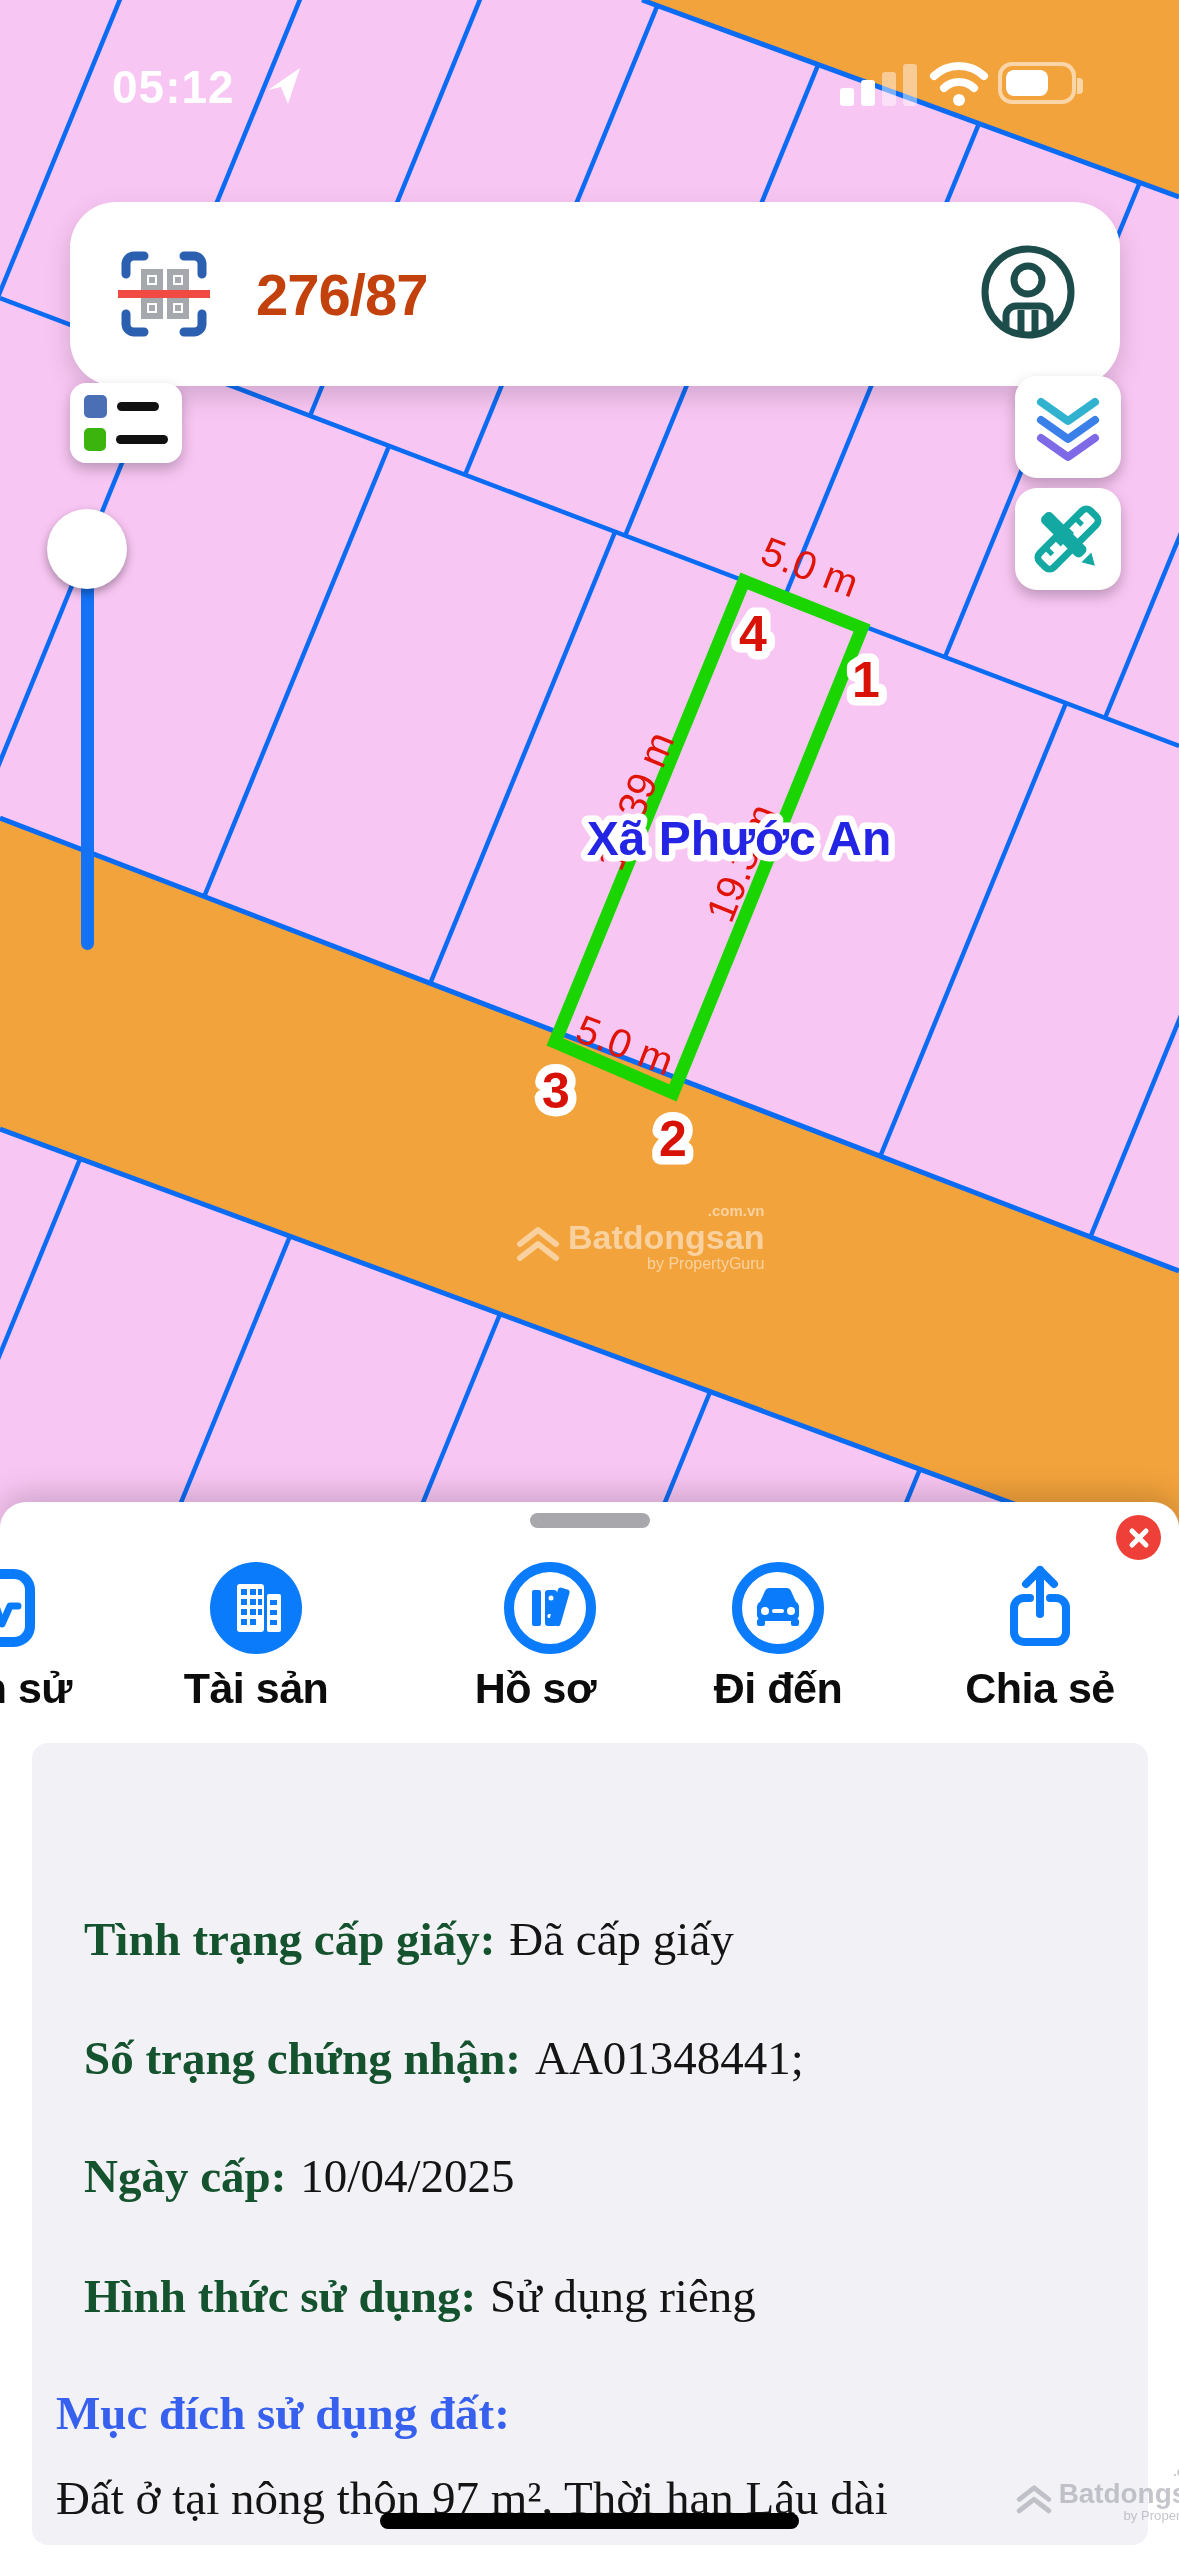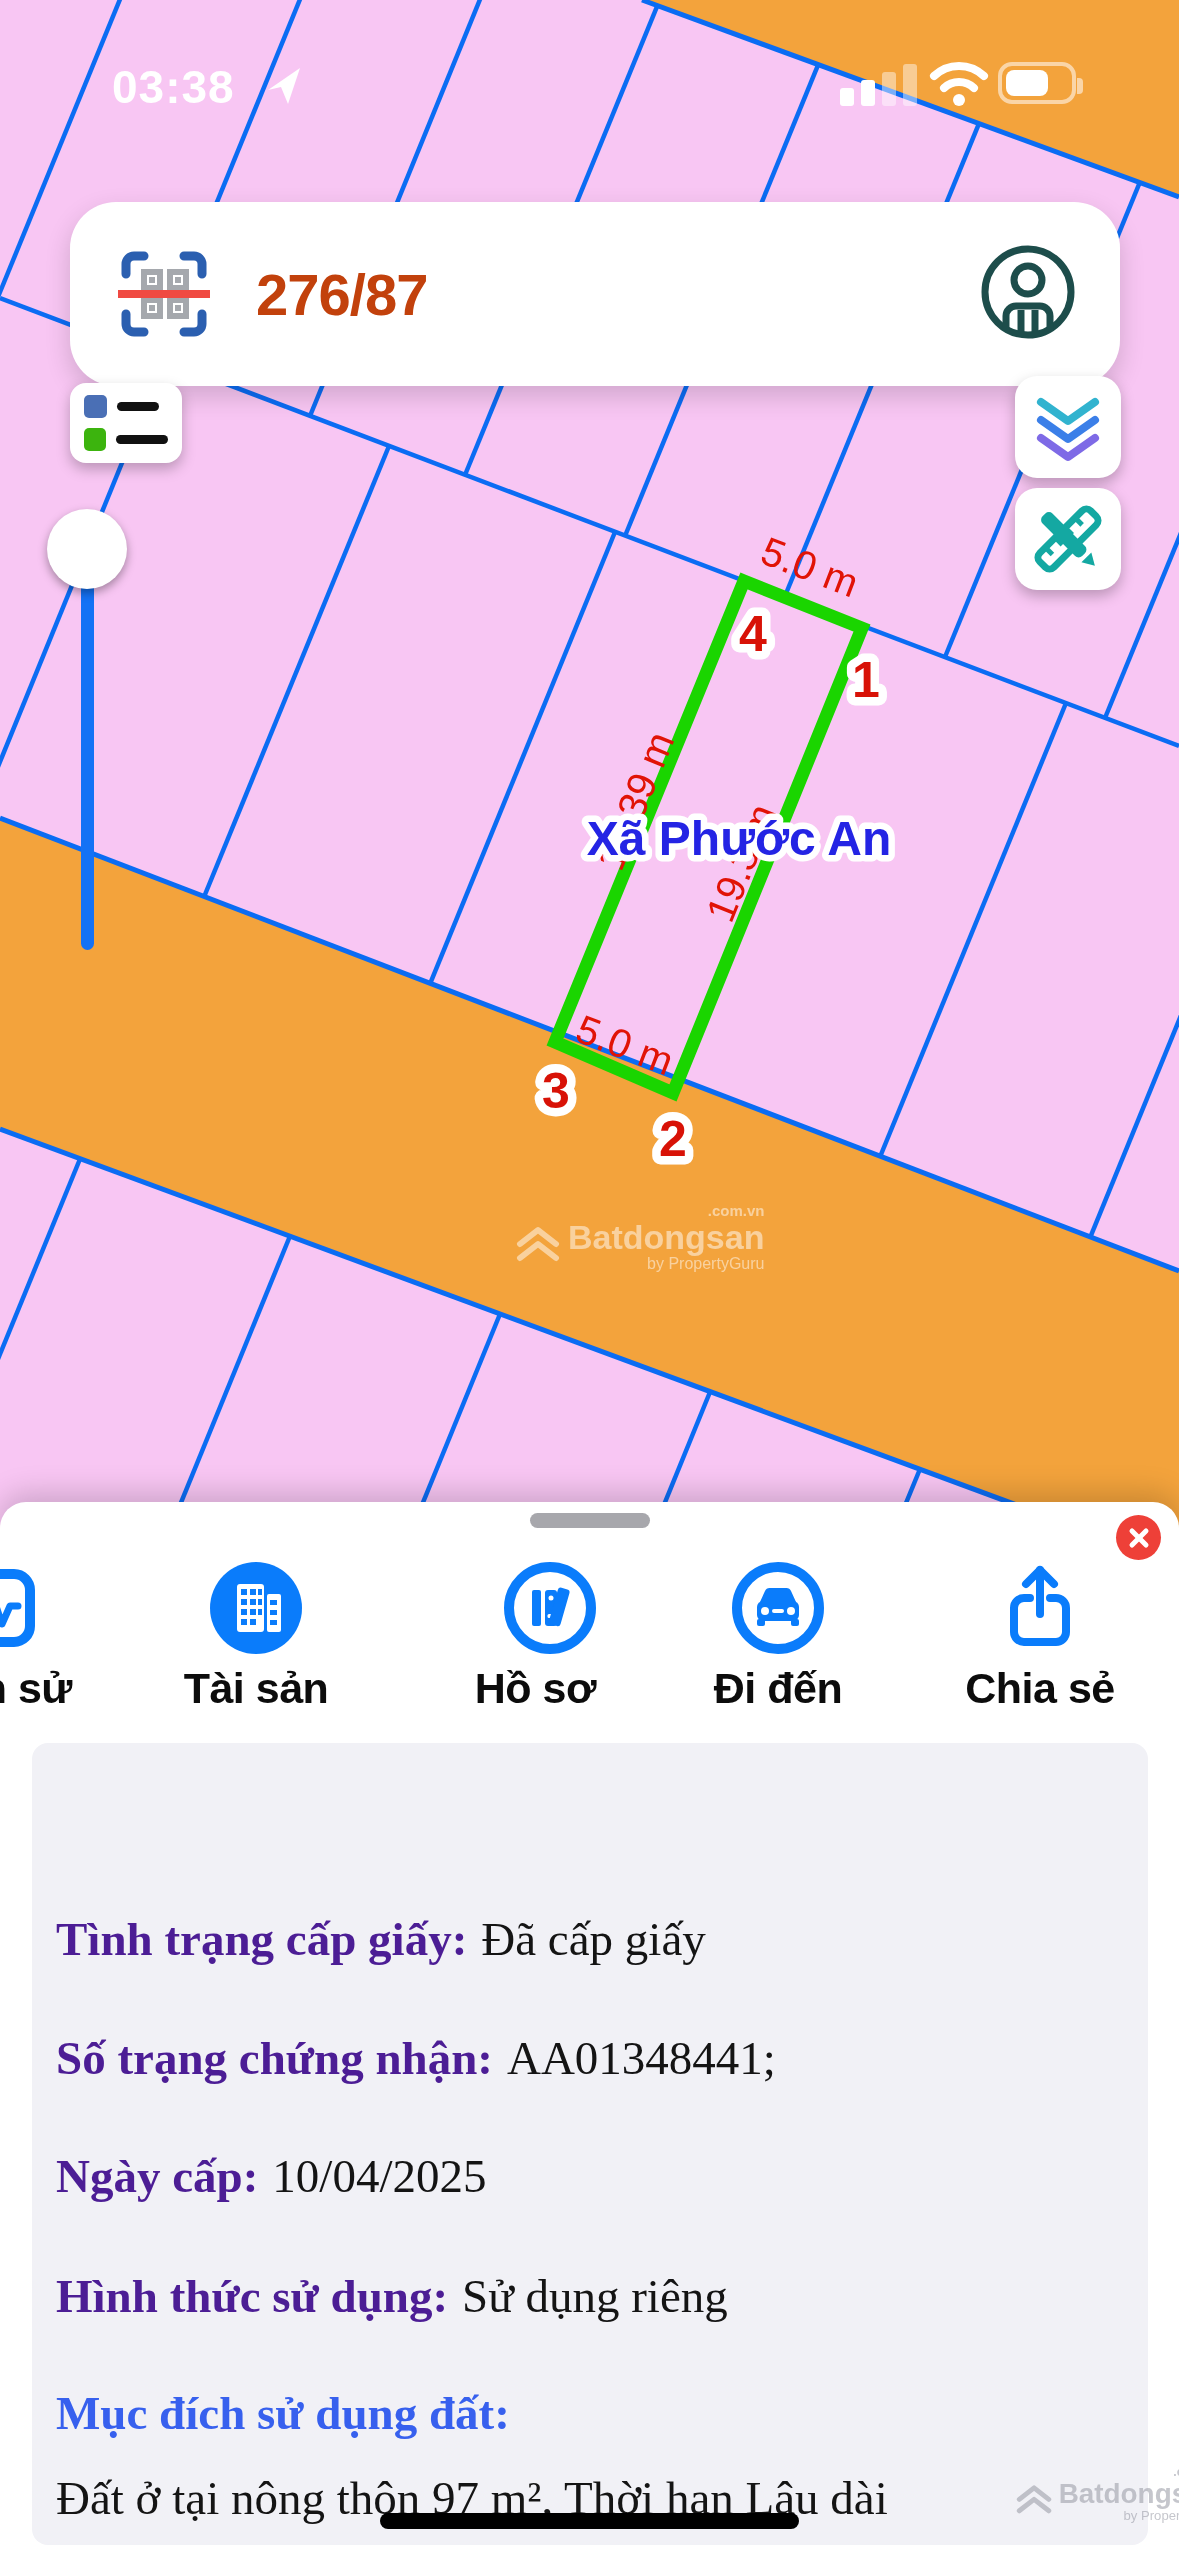--- a/index.html
+++ b/index.html
@@ -70,21 +70,21 @@
   .close-btn{position:absolute;left:1116px;top:13px;width:45px;height:45px;border-radius:50%;background:#ee4038;
              display:flex;align-items:center;justify-content:center;}
   .tab{position:absolute;top:58px;width:172px;display:flex;flex-direction:column;align-items:center;}
   .tab .glyph{height:96px;display:flex;align-items:center;justify-content:center;}
   .tab .t-label{margin-top:8px;font-size:43px;font-weight:600;color:#0c0c0c;white-space:nowrap;letter-spacing:-0.5px;}
   .info-panel{position:absolute;left:32px;top:241px;width:1116px;height:802px;background:#f1f1f6;border-radius:16px;}
   .iline{position:absolute;left:24px;width:1080px;white-space:nowrap;
          font-family:"Liberation Serif","DejaVu Serif",serif;font-size:47px;color:#141414;}
   .iline .lbl{font-weight:700;margin-right:14px;}
   .iline .lbl.blue{color:#3760ee;}
-  .iline .lbl.brown{color:#4c1d95;}
+  .iline .lbl.brown{color:#14532d;margin-left:28px;}
   .iline .val{margin-right:14px;}
   .home-indicator{position:absolute;left:380px;top:2513px;width:419px;height:16px;border-radius:9px;background:#000;}
 </style>
 </head>
 <body>
 
 <div id="screen">
 
   <svg id="map-svg" width="1179" height="1560" viewBox="0 0 1179 1560">
     <rect x="0" y="0" width="1179" height="1560" fill="#f8c6f3"></rect>
@@ -141,21 +141,21 @@
       <path d="M4 18 L22 4 L40 18" fill="none" stroke="currentColor" stroke-width="6" stroke-linecap="round" stroke-linejoin="round"></path>
       <path d="M4 32 L22 18 L40 32" fill="none" stroke="currentColor" stroke-width="6" stroke-linecap="round" stroke-linejoin="round"></path>
     </svg>
     <div class="stack">
       <span class="dom">.com.vn</span>
       <div class="brand">Batdongsan</div>
       <div class="by">by PropertyGuru</div>
     </div>
   </div>
 
-  <div class="status-time">03:38</div>
+  <div class="status-time">05:12</div>
   <svg class="loc-arrow" width="40" height="40" viewBox="0 0 40 40">
     <path d="M4 24 L36 2 L24 38 L17 21 Z" fill="#fff"></path>
   </svg>
   <div class="sig-bars">
     <i style="left:0;height:18px;"></i>
     <i style="left:21px;height:26px;"></i>
     <i style="left:42px;height:34px;opacity:.45;"></i>
     <i style="left:63px;height:42px;opacity:.45;"></i>
   </div>
   <svg class="wifi-icon" width="62" height="46" viewBox="0 0 62 46">

